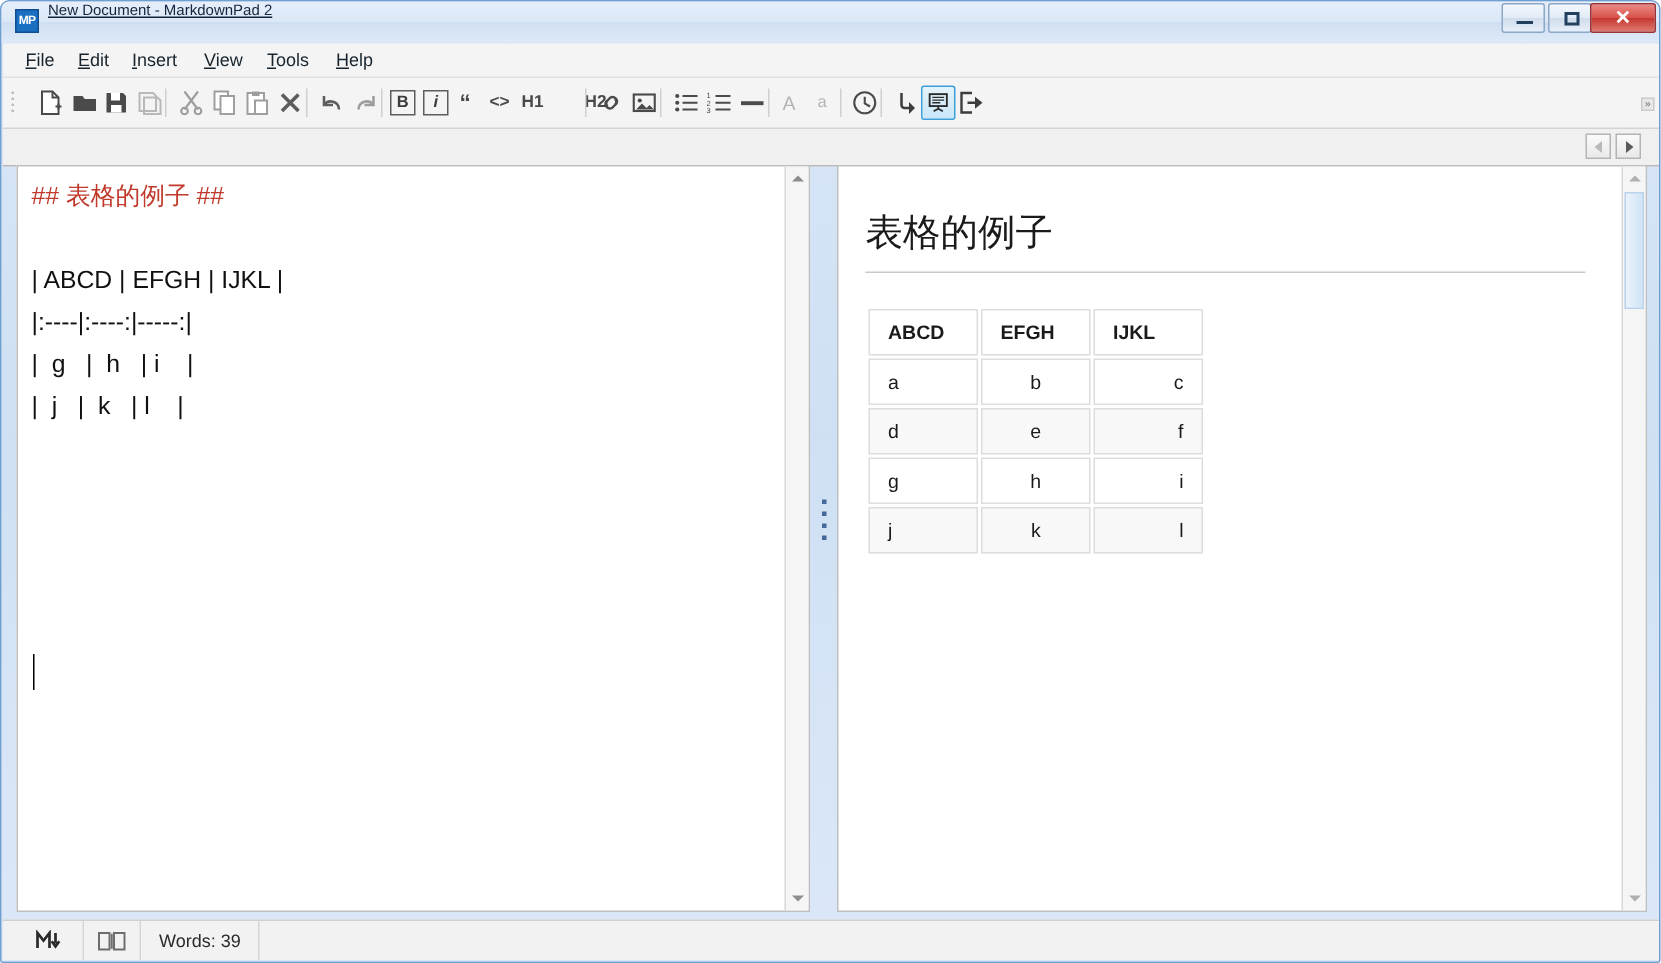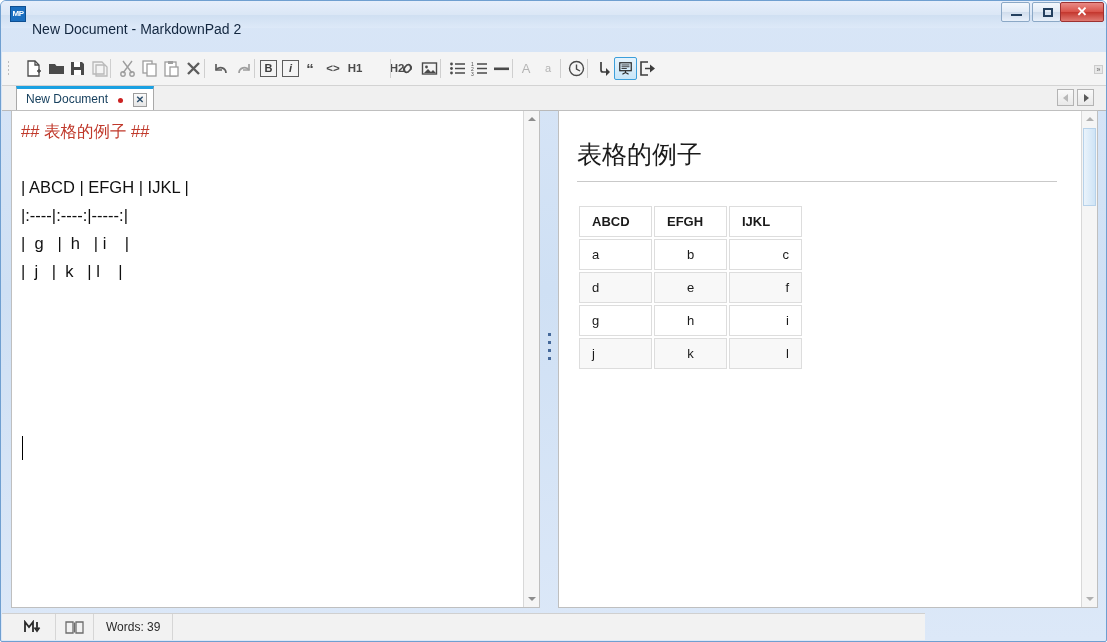--- a/index.html
+++ b/index.html
@@ -41,24 +41,25 @@
     box-sizing: border-box;
     color: #ffffff;
     font-size: 8px;
     font-weight: bold;
     line-height: 14px;
     text-align: center;
     letter-spacing: -0.5px;
   }
   #title-text {
     position: absolute;
-    left: 31px; top: 20px;
-    font-size: 14px;
+    left: 31px; top: 1px;
+    font-size: 10px;
     color: #12263f;
     white-space: nowrap;
+    text-decoration: underline;
   }
   .winbtn {
     position: absolute;
     top: 1px;
     width: 29px; height: 20px;
     box-sizing: border-box;
     border: 1px solid #8ba8c6;
     border-radius: 2px;
     background: linear-gradient(to bottom, #f4f8fd 0%, #e2ebf6 49%, #cfdcec 50%, #e8f0fa 100%);
   }
@@ -378,21 +379,21 @@
     width: 13px; height: 78px;
     background: linear-gradient(to right, #eaf3fb, #cfe4f6);
     border: 1px solid #b7d2ea;
     box-sizing: border-box;
   }
 
   
   #statusbar {
     position: absolute;
     left: 1px; bottom: 1px;
-    width: 923px; height: 26px;
+    width: 1105px; height: 26px;
     background: #f2f2f2;
     border-top: 1px solid #d0d0d0;
     text-decoration: underline;
   }
   .st-cell {
     position: absolute;
     top: 0; height: 26px;
     line-height: 26px;
     font-size: 12px;
     color: #2a2a2a;
@@ -415,20 +416,28 @@
       <div id="min-mark"></div>
     </div>
     <div class="winbtn" id="btn-max">
       <div id="max-mark"></div>
     </div>
     <div class="winbtn" id="btn-close">
       <div class="winbtn-glyph">✕</div>
     </div>
   </div>
 
+  <div id="menubar">
+    <div class="menu-item" style="left:10px"><u>F</u>ile</div>
+    <div class="menu-item" style="left:45px"><u>E</u>dit</div>
+    <div class="menu-item" style="left:81px"><u>I</u>nsert</div>
+    <div class="menu-item" style="left:129px"><u>V</u>iew</div>
+    <div class="menu-item" style="left:171px"><u>T</u>ools</div>
+    <div class="menu-item" style="left:217px"><u>H</u>elp</div>
+  </div>
 
   <div id="toolbar">
     <div id="tb-grip"></div>
 
     <div class="tb-btn" style="left:20px">
       <svg width="17" height="17" viewBox="0 0 17 17">
         <path d="M3 1h7l4 4v11H3z" fill="#fff" stroke="#4a4a4a" stroke-width="1.3"></path>
         <path d="M10 1v4h4" fill="none" stroke="#4a4a4a" stroke-width="1.3"></path>
         <path d="M12 11h4M14 9v4" stroke="#4a4a4a" stroke-width="1.3"></path>
       </svg>
@@ -569,25 +578,20 @@
       <svg width="17" height="17" viewBox="0 0 17 17">
         <path d="M9 2H2v13h7" fill="none" stroke="#3d3d3d" stroke-width="1.6"></path>
         <path d="M6 8.5h8" stroke="#3d3d3d" stroke-width="1.6"></path>
         <path d="M11 4.5l5 4-5 4z" fill="#3d3d3d"></path>
       </svg>
     </div>
     <div id="tb-overflow">»</div>
   </div>
 
   <div id="tabstrip">
-    <div id="doc-tab">
-      <span id="tab-label">New Document</span>
-      <span id="tab-dot"></span>
-      <span id="tab-close">✕</span>
-    </div>
     <div class="tabnav" id="tabnav-left">
       <span class="tabnav-arrow"></span>
     </div>
     <div class="tabnav" id="tabnav-right">
       <span class="tabnav-arrow"></span>
     </div>
   </div>
 
   <div id="editor-pane">
     <div id="editor-text"><div class="md-head">## 表格的例子 ##</div><div>&nbsp;</div><div>| ABCD | EFGH | IJKL |</div><div>|:----|:----:|-----:|</div><div>|  g   |  h   | i    |</div><div>|  j   |  k   | l    |</div></div>

